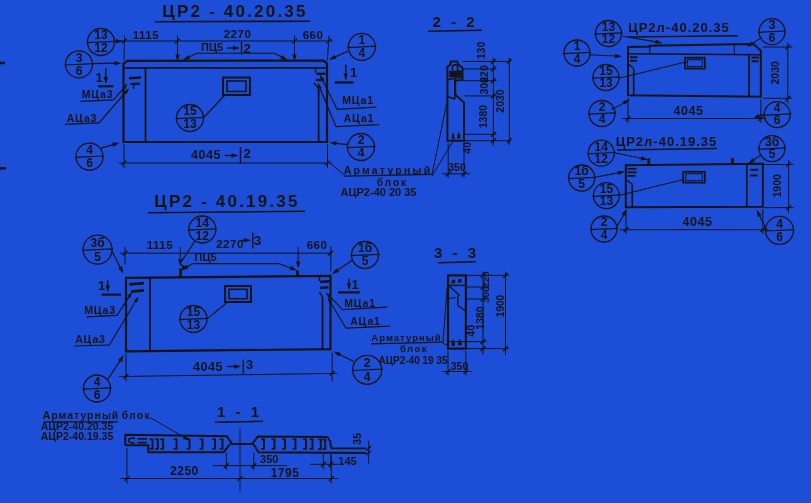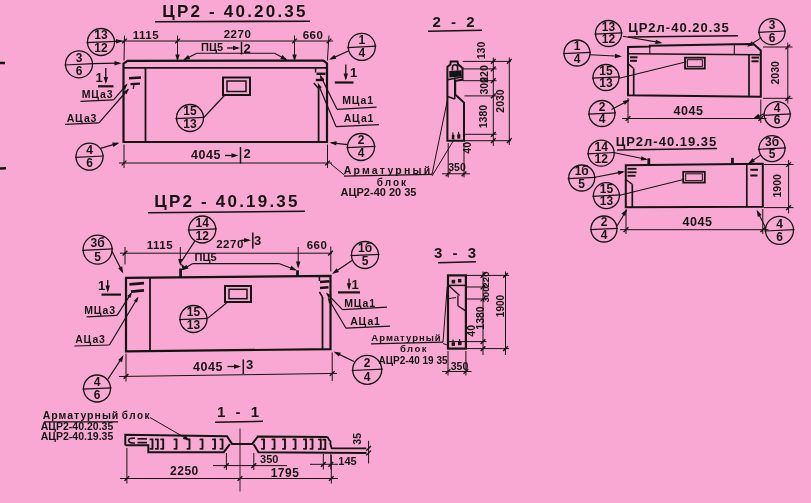--- a/index.html
+++ b/index.html
@@ -1,16 +1,16 @@
 <!DOCTYPE html>
 <html><head>
 <meta charset="utf-8">
 <style>
 html,body{margin:0;padding:0;background:#ffffff;}
-#page{position:relative;width:811px;height:503px;background:#f9a8d4;overflow:hidden;}
+#page{position:relative;width:811px;height:503px;background:#1d4ed8;overflow:hidden;}
 text{font-family:"Liberation Sans",sans-serif;fill:#141414;-webkit-font-smoothing:antialiased;}
 #page{-webkit-font-smoothing:antialiased;}
 </style>
 </head>
 <body>
 <div id="page">
 <svg width="811" height="503" viewBox="0 0 811 503">
 <text x="235" y="17" text-anchor="middle" font-size="17px" letter-spacing="2.2" font-weight="bold">ЦР2 - 40.20.35</text>
 <line x1="155" y1="21.8" x2="310" y2="21.2" stroke="#141414" stroke-width="1.6" stroke-linecap="butt"></line>
 <path d="M123.5,142 L123.5,63.6 L127.6,60.9 L323.4,60.6 L327,63.3 L327,142 Z" stroke="#141414" stroke-width="2.2" fill="none" stroke-linejoin="miter"></path>

